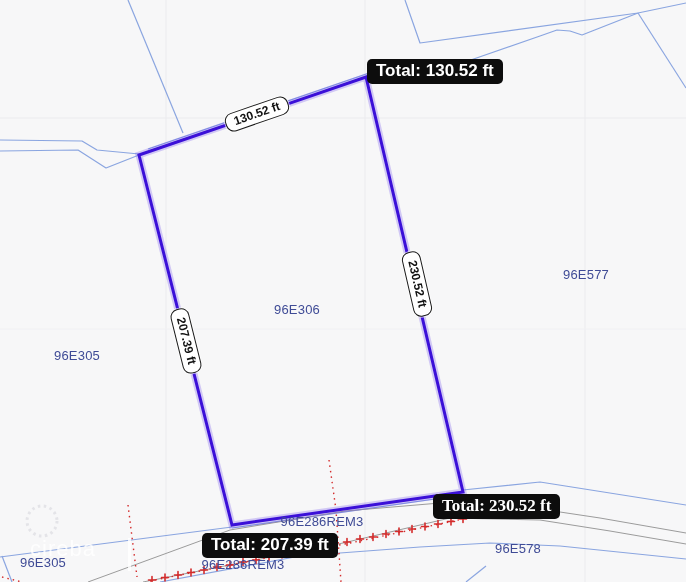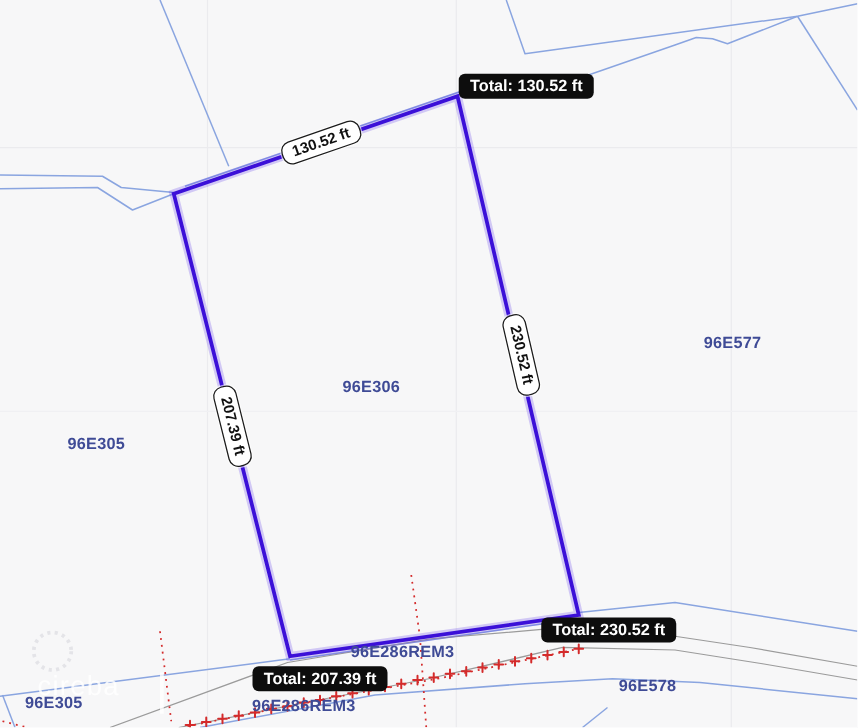--- a/index.html
+++ b/index.html
@@ -4,36 +4,36 @@
 <style>
   html,body{margin:0;padding:0;background:#fff;}
   .map{
     position:relative;width:686px;height:582px;overflow:hidden;
     background:#f7f7f8;
     font-family:"Liberation Sans",sans-serif;
   }
   .map svg{position:absolute;left:0;top:0;}
   .parcel-label{
     position:absolute;transform:translate(-50%,-50%);
-    color:#3f4b96;font-size:13px;font-weight:700;letter-spacing:.2px;white-space:nowrap;
+    color:#3f4b96;font-size:13px;font-weight:400;letter-spacing:.2px;white-space:nowrap;
   }
   .measure-pill{
     position:absolute;background:#ffffff;border:1.6px solid #1b1b1b;border-radius:8px;
     padding:1px 8px 2px;font-size:12px;font-weight:700;color:#111;white-space:nowrap;
     box-shadow:0 0 0 1px rgba(255,255,255,.6);
   }
   .pill-top{left:257px;top:114px;transform:translate(-50%,-50%) rotate(-19deg);}
   .pill-left{left:186px;top:341px;transform:translate(-50%,-50%) rotate(76deg);}
   .pill-right{left:417px;top:284px;transform:translate(-50%,-50%) rotate(77deg);}
   .total-tooltip{
-    position:absolute;background:#0d0d0d;color:#fff;font-size:13px;font-weight:700;
+    position:absolute;background:#0d0d0d;color:#fff;font-size:17px;font-weight:700;
     padding:2px 9px 3px;border-radius:5px;white-space:nowrap;
   }
   .tt-top{left:367px;top:59px;}
-  .tt-right{left:433px;top:494px;}
+  .tt-right{left:433px;top:494px;font-family:Liberation Serif, serif;}
   .tt-bottom{left:202px;top:533px;text-align:center;}
   .watermark-text{
     position:absolute;left:30px;top:536px;
     font-size:22px;font-weight:400;color:rgba(255,255,255,.82);letter-spacing:1px;
   }
   .watermark-bar{
     position:absolute;left:128px;top:538px;width:3px;height:33px;
     background:rgba(255,255,255,.8);
   }
 </style>

